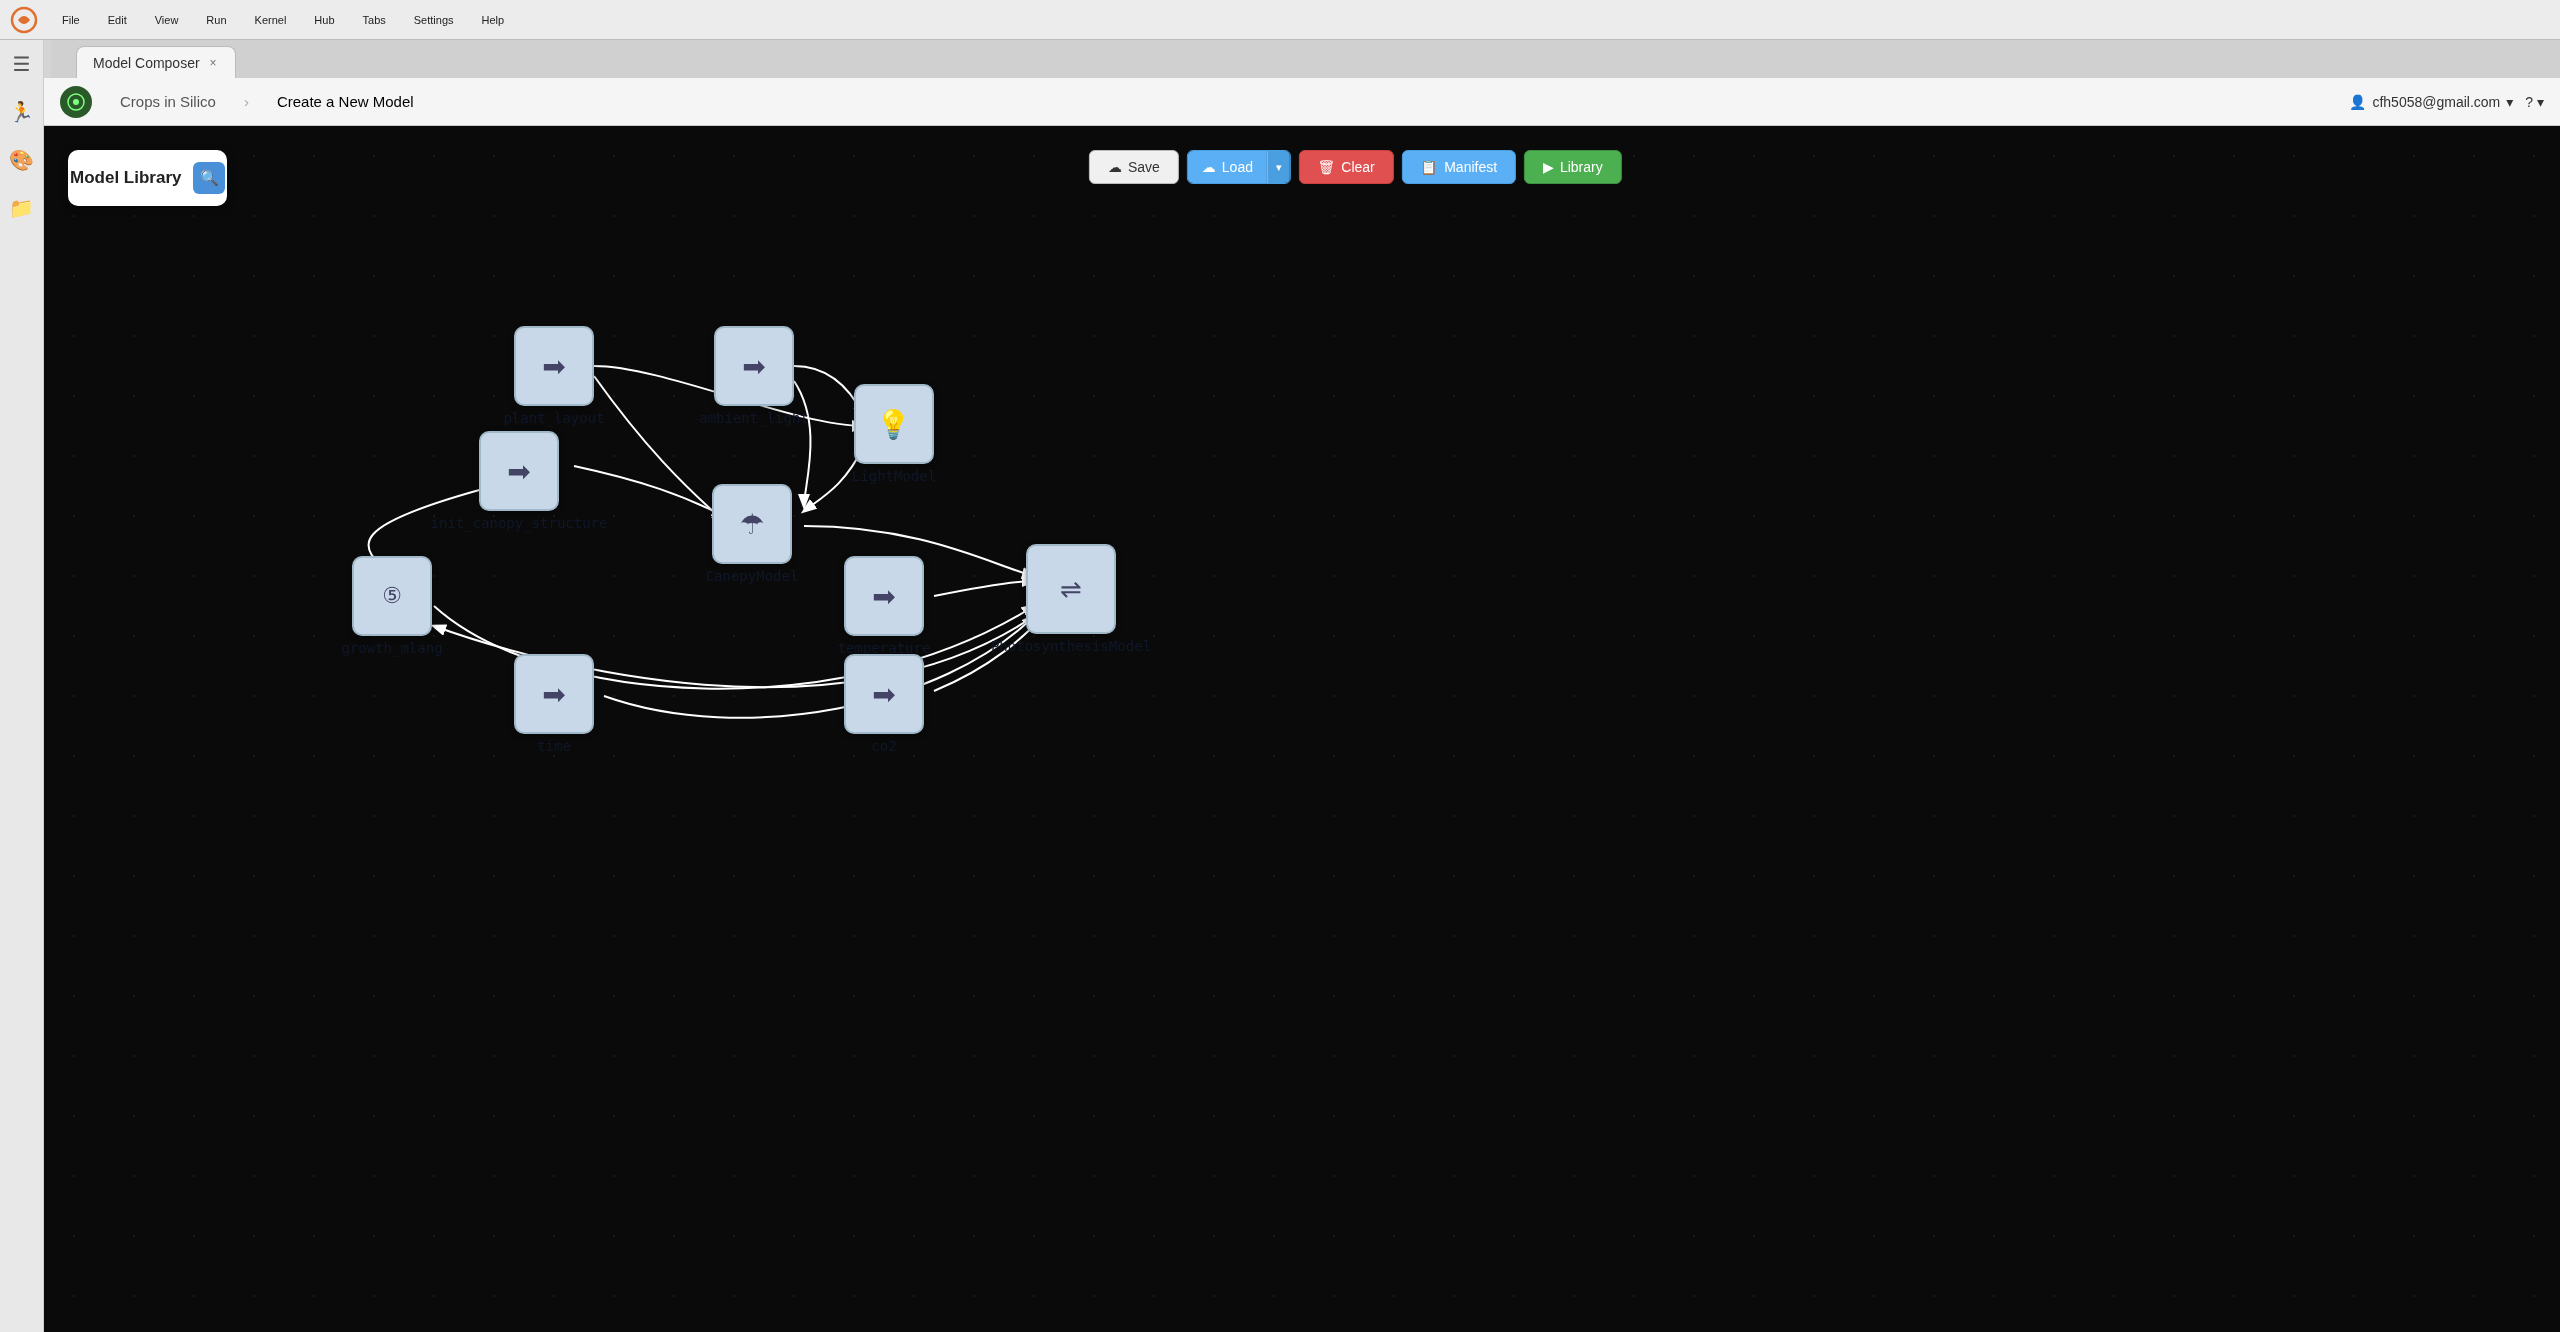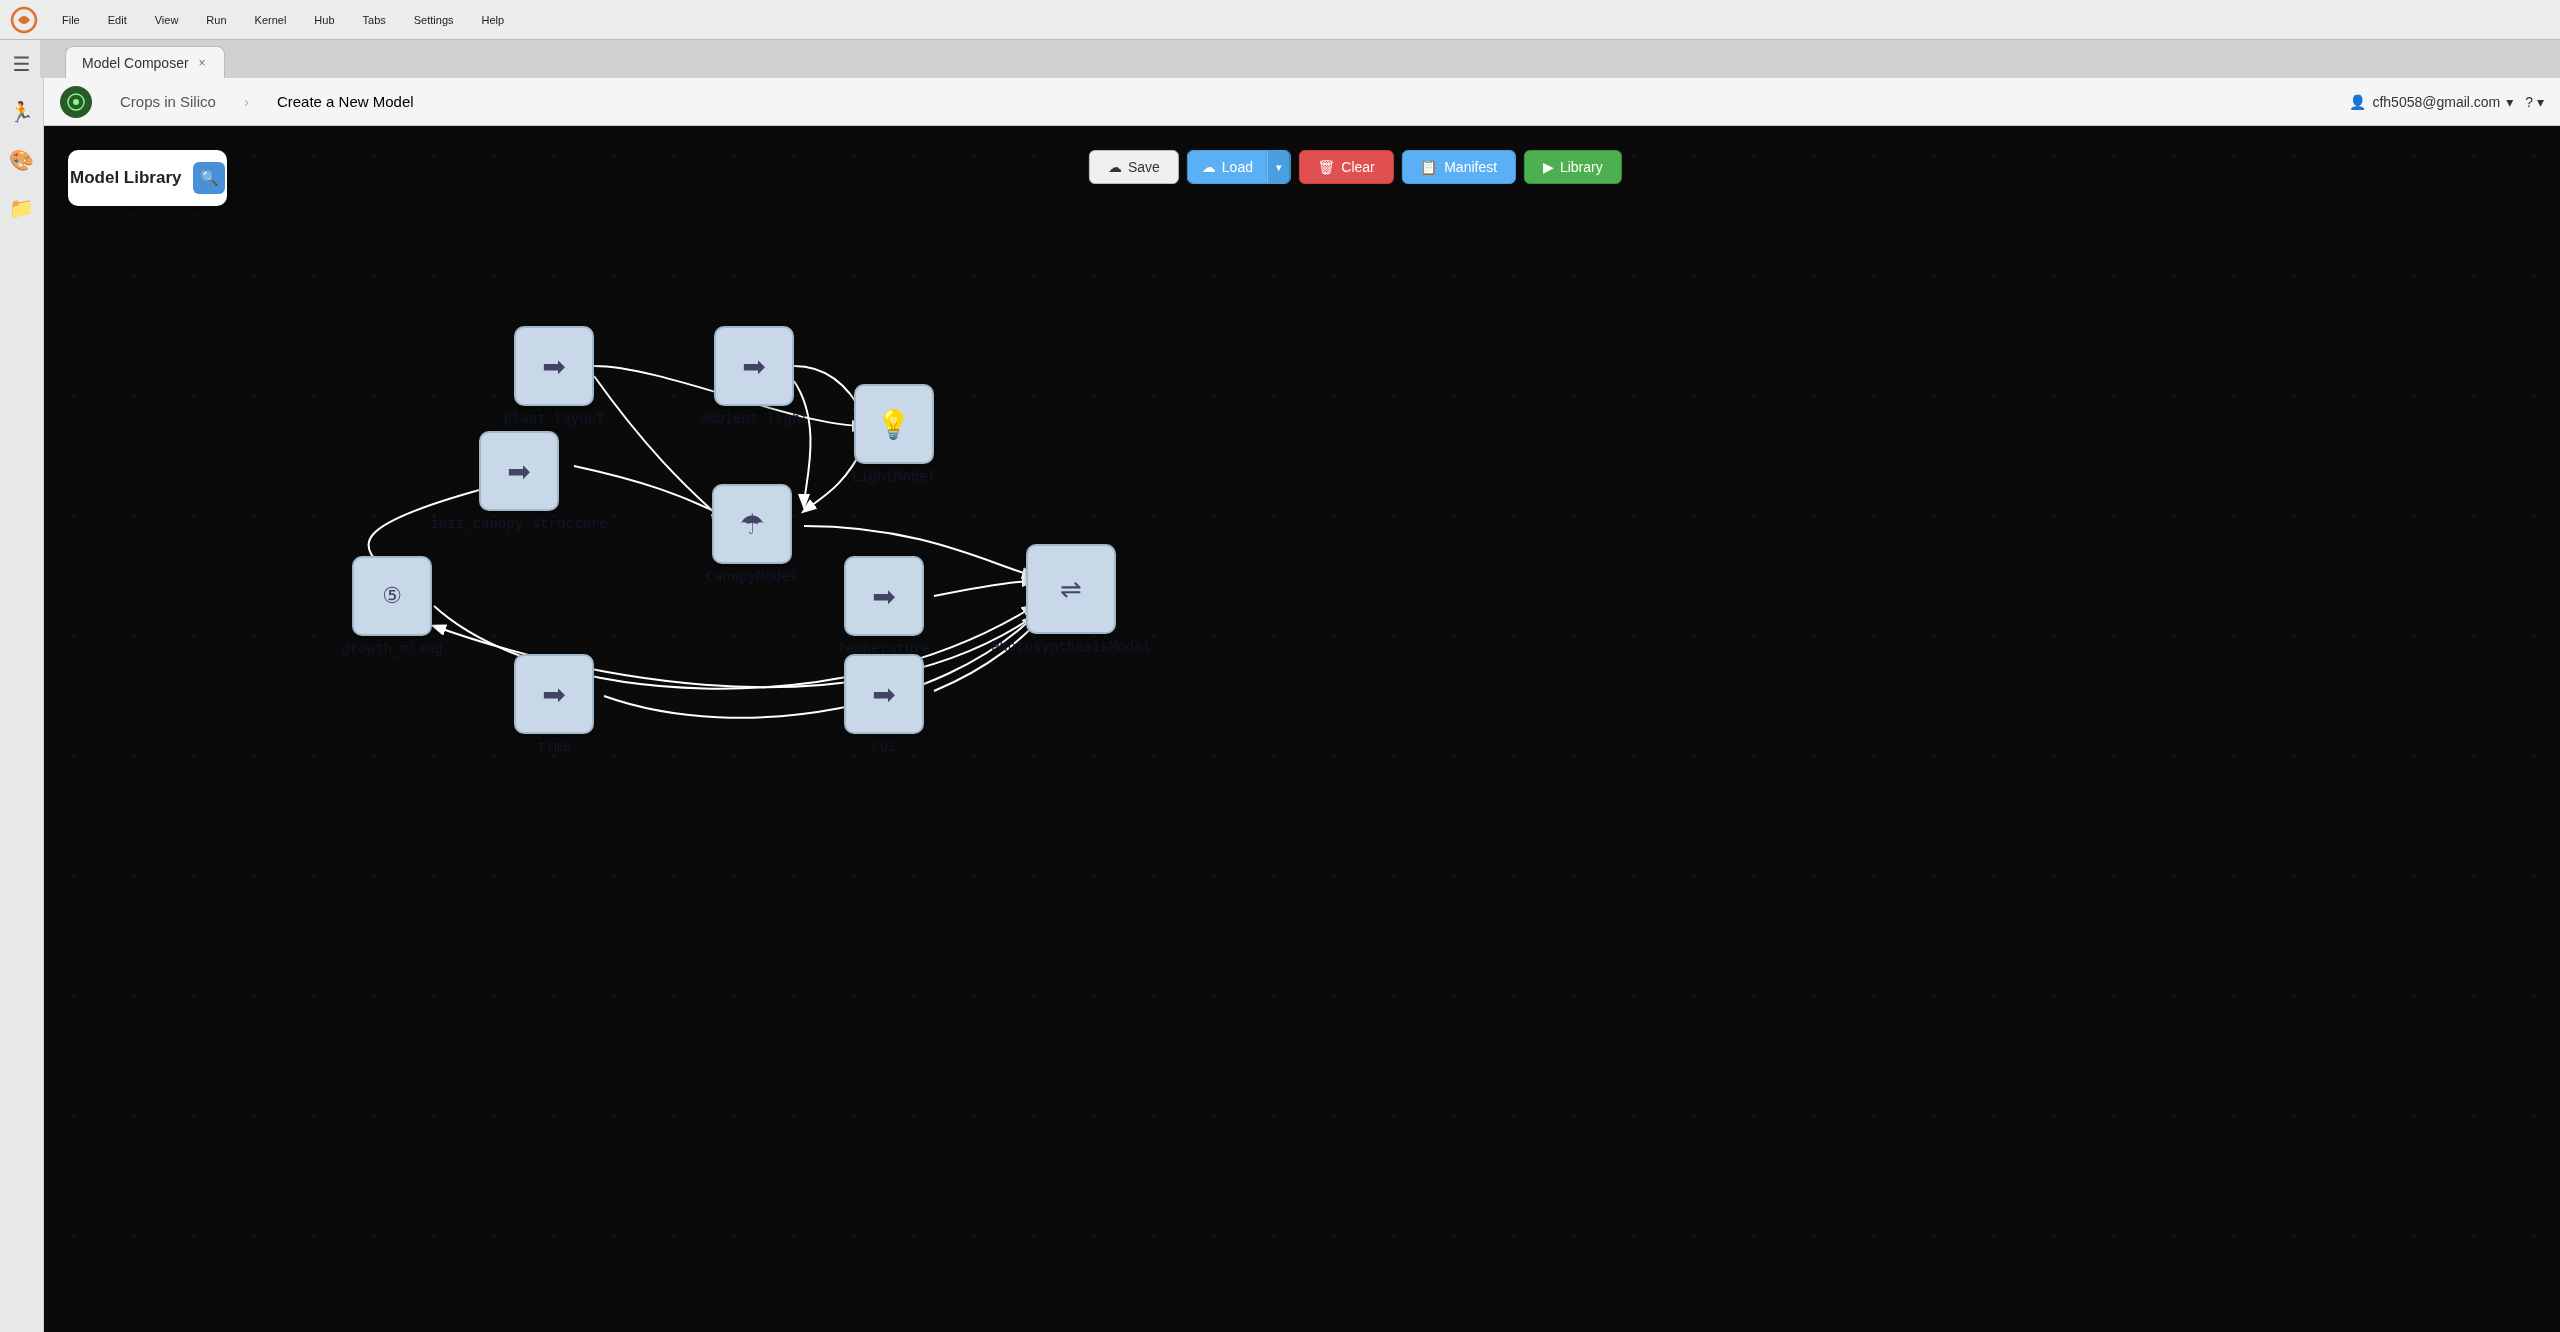--- a/index.html
+++ b/index.html
@@ -48,21 +48,21 @@
       cursor: pointer;
       font-size: 20px;
       color: #555;
       border-radius: 4px;
     }
 
     
     .tab-bar {
       position: absolute;
       top: 40px;
-      left: 40px;
+      left: 51px;
       right: 0;
       height: 38px;
       background: #d0d0d0;
       display: flex;
       align-items: flex-end;
       padding-left: 25px;
     }
     .tab {
       display: flex;
       align-items: center;

